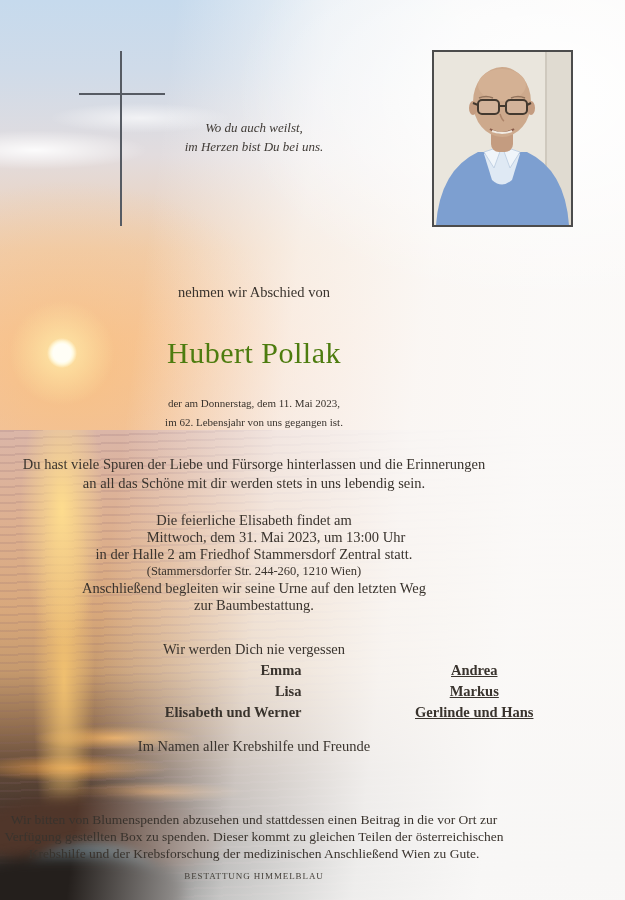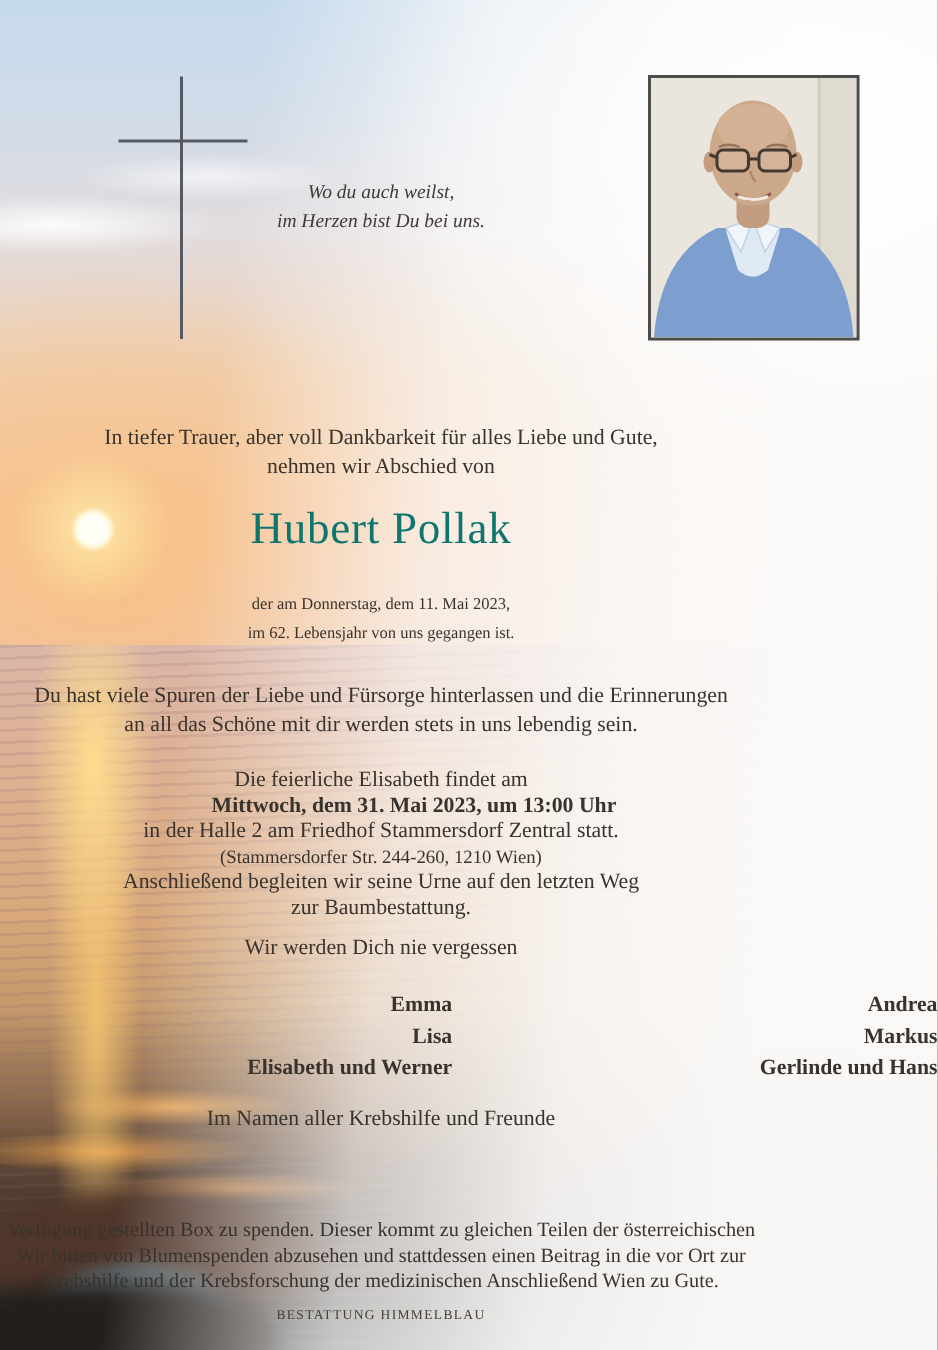--- a/index.html
+++ b/index.html
@@ -48,34 +48,34 @@
   
   .photo{
     position:absolute; left:432px; top:50px; width:141px; height:177px;
     border:2px solid #4c4c4c; box-sizing:border-box; background:#eae6de; overflow:hidden;
   }
   .photo svg{display:block;}
   
   .tx{position:absolute; left:0; width:508px; text-align:center;}
   .quote{top:118px; font-style:italic; font-size:13px; line-height:19px; color:#3f3a35;}
   .intro{top:283px; font-size:14.5px; line-height:19px;}
-  .name{top:336px; font-size:30px; letter-spacing:.5px; color:#0f766e;}
+  .name{top:336px; font-size:30px; letter-spacing:.5px; color:#4d7c0f;}
   .passing{top:394px; font-size:11px; line-height:19px;}
   .tribute{top:455px; font-size:14.5px; line-height:19px;}
   .service{top:512px; font-size:14.5px; line-height:17px;}
-  .service .bold{font-weight:bold;padding-left:44px;}
+  .service .bold{font-weight:normal;padding-left:44px;}
   .service .small{font-size:12.5px;}
-  .farewell{top:624px; font-size:14.5px;}
+  .farewell{top:641px; font-size:14.5px;}
   .mourners{
     position:absolute; top:662px; left:0; width:625px;
     display:grid; grid-template-columns:1fr 1fr; column-gap:22px; row-gap:4px;
     font-weight:bold; font-size:14.5px; line-height:17px;
   }
   .mourners .l{text-align:right;}
-  .mourners .r{text-align:right;}
+  .mourners .r{text-align:center;text-decoration:underline;}
   .closing{top:738px; font-size:14.5px;}
   .donation{top:811px; font-size:13.5px; line-height:17px;}
   .brand{top:871px; font-size:9px; letter-spacing:.9px; color:#45403a;}
 </style>
 </head>
 <body>
 
 <div class="page">
 
   <div class="scene">
@@ -117,21 +117,20 @@
       <path d="M58,79 Q68,83 78,79" stroke="#f2ebe2" stroke-width="2" fill="none"></path>
     </svg>
   </div>
 
   <div class="tx quote">
     <div>Wo du auch weilst,</div>
     <div>im Herzen bist Du bei uns.</div>
   </div>
 
   <div class="tx intro">
-    <div>In tiefer Trauer, aber voll Dankbarkeit für alles Liebe und Gute,</div>
     <div>nehmen wir Abschied von</div>
   </div>
 
   <div class="tx name">Hubert Pollak</div>
 
   <div class="tx passing">
     <div>der am Donnerstag, dem 11. Mai 2023,</div>
     <div>im 62. Lebensjahr von uns gegangen ist.</div>
   </div>
 
@@ -156,20 +155,20 @@
     <div class="r">Andrea</div>
     <div class="l">Lisa</div>
     <div class="r">Markus</div>
     <div class="l">Elisabeth und Werner</div>
     <div class="r">Gerlinde und Hans</div>
   </div>
 
   <div class="tx closing">Im Namen aller Krebshilfe und Freunde</div>
 
   <div class="tx donation">
+    <div>Wir bitten von Blumenspenden abzusehen und stattdessen einen Beitrag in die vor Ort zur</div>
     <div>Verfügung gestellten Box zu spenden. Dieser kommt zu gleichen Teilen der österreichischen</div>
-    <div>Wir bitten von Blumenspenden abzusehen und stattdessen einen Beitrag in die vor Ort zur</div>
     <div>Krebshilfe und der Krebsforschung der medizinischen Anschließend Wien zu Gute.</div>
   </div>
 
   <div class="tx brand">BESTATTUNG HIMMELBLAU</div>
 
 </div>
 
 </body></html>

